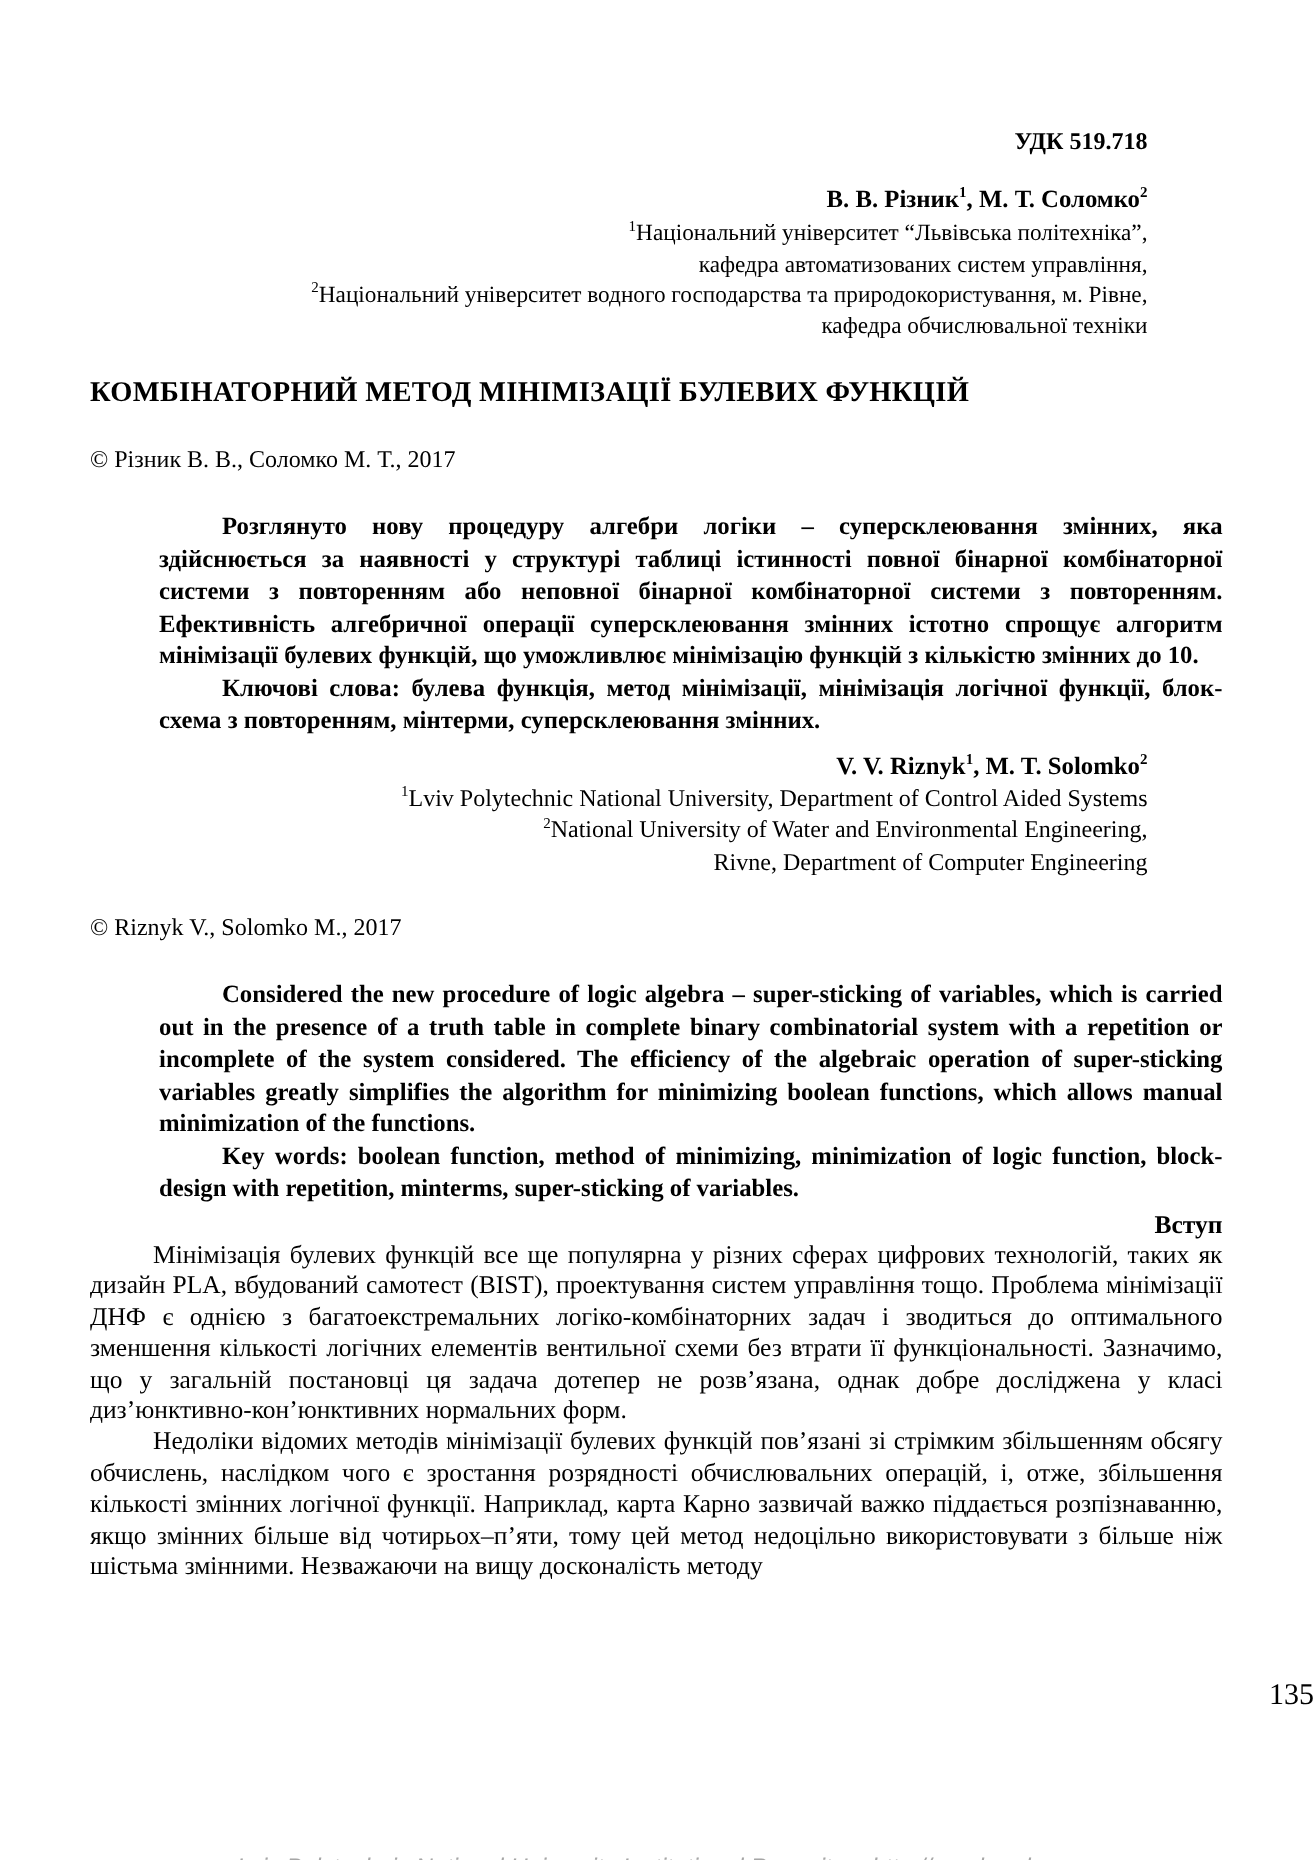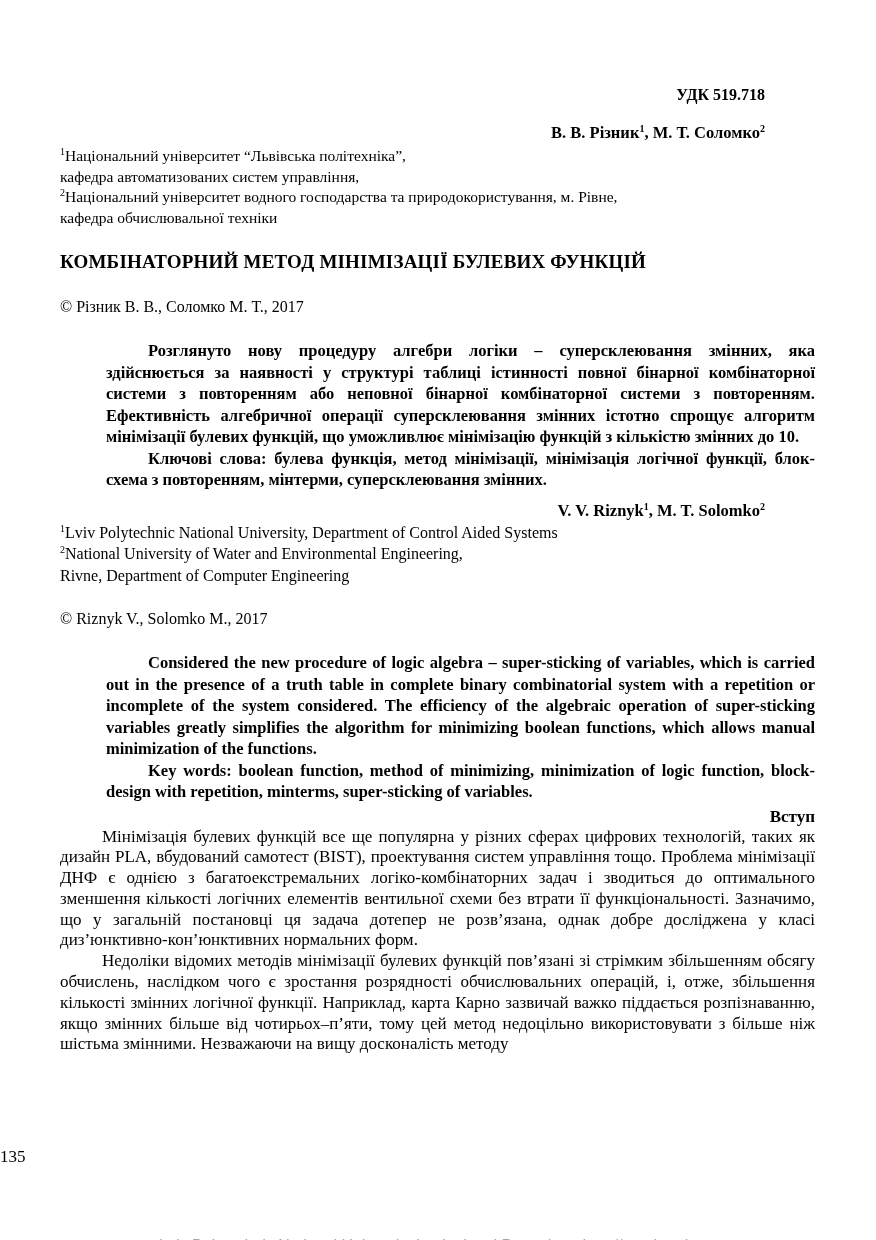--- a/index.html
+++ b/index.html
@@ -37,21 +37,21 @@
   }
   .authors-line {
     text-align: right;
     padding-right: 50px;
     font-weight: bold;
     font-size: 16.5px;
     line-height: 19px;
     margin-top: 19px;
   }
   .affiliations {
-    text-align: left;
+    text-align: right;
     padding-right: 50px;
     font-size: 15.5px;
     line-height: 20.5px;
     margin-top: 4px;
   }
   .paper-title {
     text-align: left;
     font-weight: bold;
     font-size: 19px;
     line-height: 24px;
@@ -97,25 +97,25 @@
     font-size: 17px;
     line-height: 20.8px;
     text-align: justify;
   }
   .body-text p {
     margin: 0;
     text-indent: 42px;
   }
   .page-number {
     position: absolute;
-    top: 1148px;
+    top: 1121px;
     left: 0;
     right: 0;
-    text-align: left;
-    font-size: 17px;
+    text-align: right;
+    font-size: 20px;
     line-height: 18px;
   }
   .repository-line {
     position: absolute;
     top: 1236px;
     left: 0;
     right: 0;
     text-align: center;
     font-family: "Liberation Sans", sans-serif;
     font-size: 16px;

